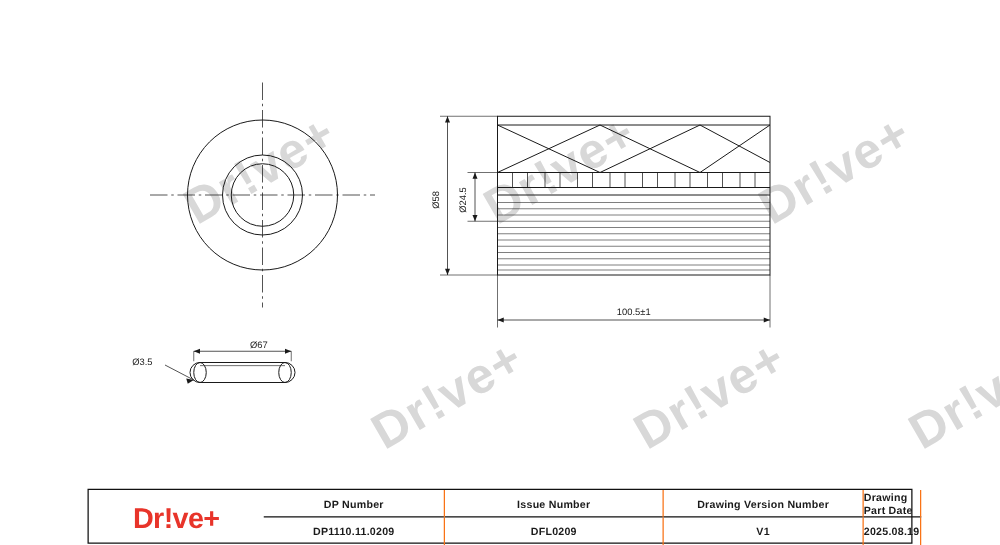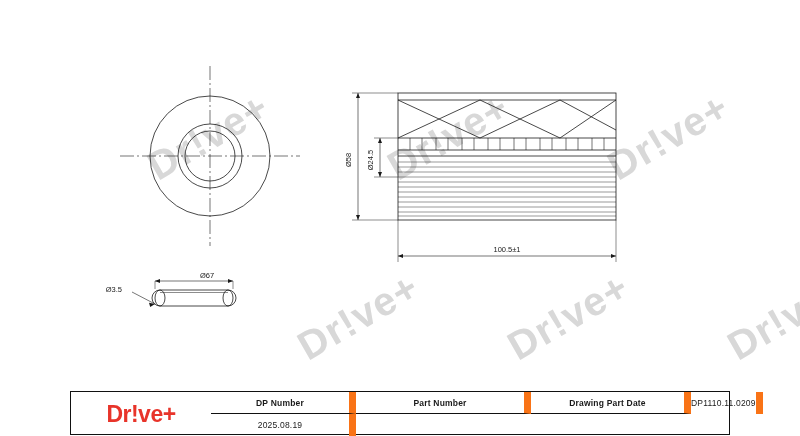--- a/index.html
+++ b/index.html
@@ -49,33 +49,33 @@
     top: 391px;
     width: 660px;
     height: 44px;
     border: 1px solid #111;
     box-sizing: border-box;
     display: grid;
     grid-template-columns: 140px 145px 175px 160px 1fr;
     grid-template-rows: 22px 22px;
   }
   .tb-cell {
-    border-right: 7px solid #f97316;
+    border-right: 1px solid #f97316;
     box-sizing: border-box;
     display: flex;
     align-items: center;
     justify-content: center;
     font-size: 8.5px;
     font-weight: bold;
     letter-spacing: .2px;
   }
   .tb-head {
     border-bottom: 1px solid #111;
   }
-  .tb-val { font-size: 8.5px; font-weight: normal; }
+  .tb-val { font-size: 8.5px; font-weight: bold; }
   .tb-logo {
     grid-row: 1 / span 2;
     border-right: none;
     display: flex;
     align-items: center;
     justify-content: center;
     position: relative;
   }
   .logo-text {
     font-size: 23px;
@@ -217,22 +217,25 @@
 
     <text class="dim-label" x="207" y="278" text-anchor="middle">Ø67</text>
     <text class="dim-label" x="122" y="292" text-anchor="end">Ø3.5</text>
     <text class="dim-label" x="351" y="160" text-anchor="middle" transform="rotate(-90 351 160)">Ø58</text>
     <text class="dim-label" x="373" y="160" text-anchor="middle" transform="rotate(-90 373 160)">Ø24.5</text>
     <text class="dim-label" x="507" y="252" text-anchor="middle">100.5±1</text>
   </svg>
 
   <div class="titleblock">
     <div class="tb-cell tb-head">DP Number</div>
-    <div class="tb-cell tb-head">Part Number</div>
+    <div class="tb-cell tb-head">Issue Number</div>
+    <div class="tb-cell tb-head">Drawing Version Number</div>
     <div class="tb-cell tb-head">Drawing Part Date</div>
     <div class="tb-cell tb-logo">
       <span class="logo-text">Dr!ve+</span>
     </div>
     <div class="tb-cell tb-val">DP1110.11.0209</div>
+    <div class="tb-cell tb-val">DFL0209</div>
+    <div class="tb-cell tb-val">V1</div>
     <div class="tb-cell tb-val">2025.08.19</div>
   </div>
 
 </div>
 
 </body></html>

